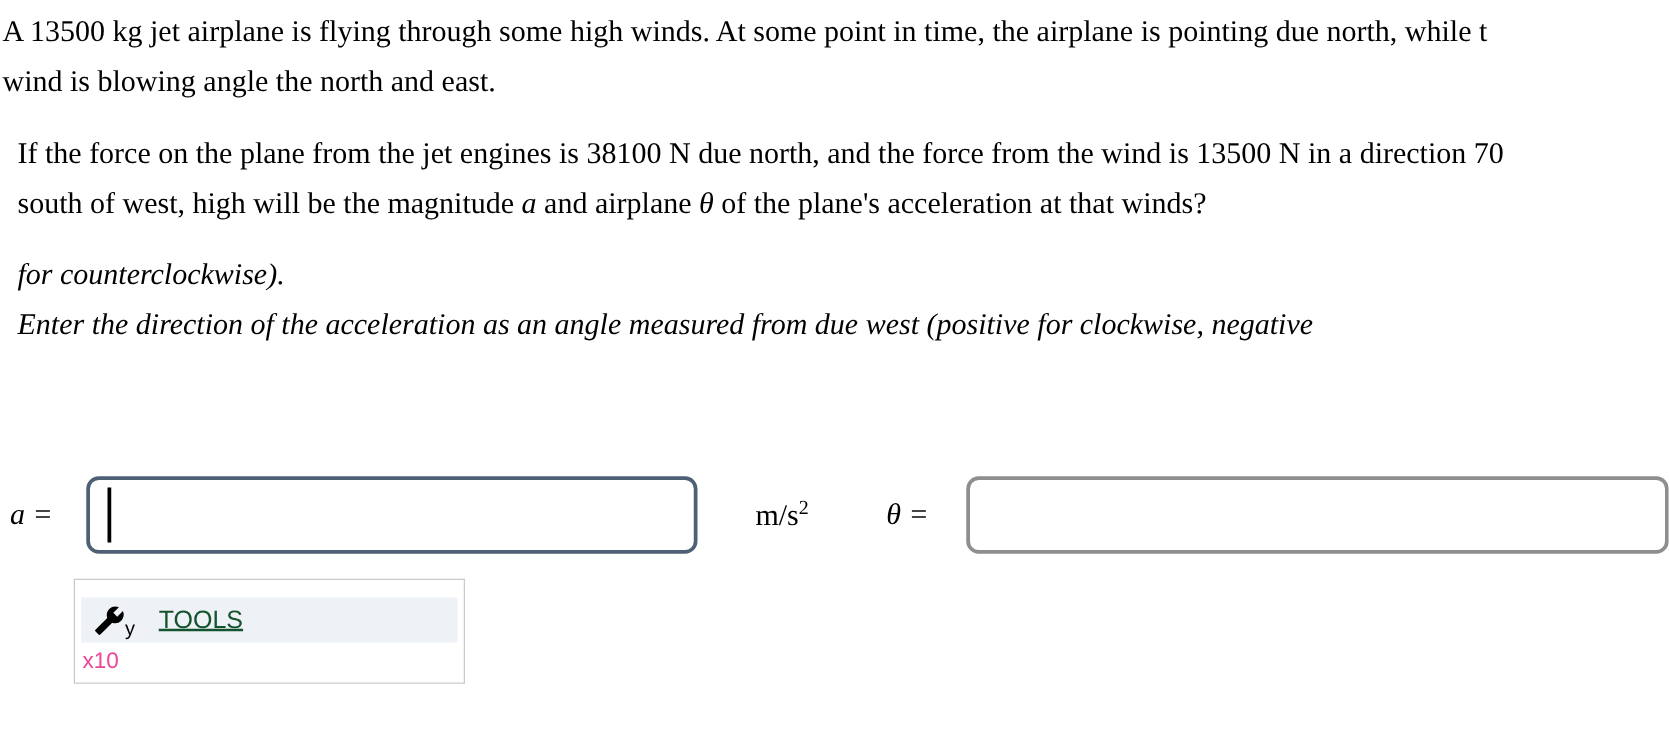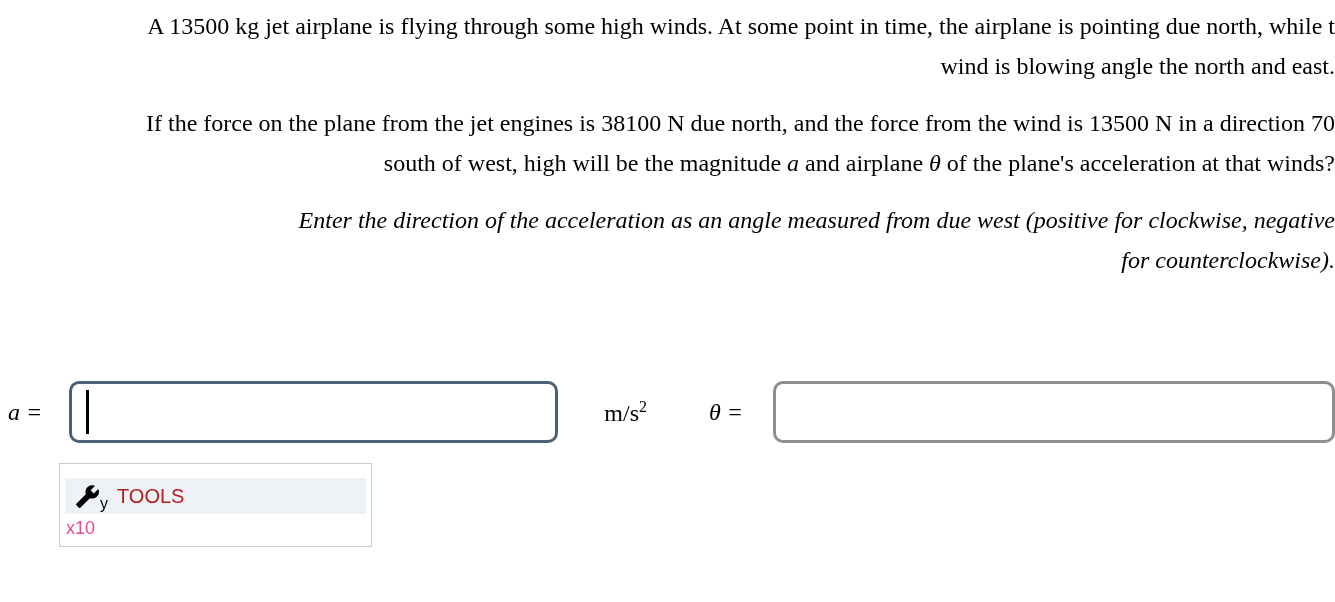--- a/index.html
+++ b/index.html
@@ -11,21 +11,21 @@
     font-family: "Liberation Serif", serif;
     color: #000000;
   }
   .problem-text {
     padding: 6px 0 0 2px;
     font-size: 24px;
     line-height: 40px;
   }
   .para { margin: 0; }
   .para + .para { margin-top: 17px; margin-left: 12px; }
-  .tline { white-space: nowrap; text-align: right; }
+  .tline { white-space: nowrap; }
   .mvar { font-style: italic; }
   .note { font-style: italic; }
   sup { font-size: 16px; }
 
   .answer-row {
     margin-top: 101px;
     padding-left: 8px;
     display: flex;
     align-items: center;
   }
@@ -90,22 +90,23 @@
     transform: scaleX(-1);
     fill: #000000;
   }
   .tools-sub {
     font-size: 16px;
     transform: translateY(8px);
     margin-left: 0px;
   }
   .tools-title {
     font-size: 20px;
-    margin-left: 9px;
-    color: #b91c1c;
+    margin-left: 19px;
+    color: #14532d;
+    text-decoration: underline;
   }
   .tools-item {
     margin-top: 4px;
     padding-left: 1px;
     font-size: 18px;
     color: #ec4899;
     cursor: pointer;
   }
 </style>
 </head>
@@ -114,22 +115,22 @@
 <div class="problem-text">
   <p class="para">
     <span class="tline" style="display:block">A 13500 kg jet airplane is flying through some high winds. At some point in time, the airplane is pointing due north, while t</span>
     <span class="tline" style="display:block">wind is blowing angle the north and east.</span>
   </p>
   <p class="para">
     <span class="tline" style="display:block">If the force on the plane from the jet engines is 38100 N due north, and the force from the wind is 13500 N in a direction 70</span>
     <span class="tline" style="display:block"><span>south of west, high will be the magnitude </span><span class="mvar">a</span><span> and airplane </span><span class="mvar">θ</span><span> of the plane's acceleration at that winds?</span></span>
   </p>
   <p class="para note">
+    <span class="tline" style="display:block">for counterclockwise).</span>
     <span class="tline" style="display:block">Enter the direction of the acceleration as an angle measured from due west (positive for clockwise, negative</span>
-    <span class="tline" style="display:block">for counterclockwise).</span>
   </p>
 </div>
 
 <div class="answer-row">
   <span class="eq-label">a =</span>
   <div class="answer-box box-a" role="textbox">
     <div class="caret"></div>
     <span></span>
   </div>
   <span class="unit"><span>m/s</span><sup>2</sup></span>

